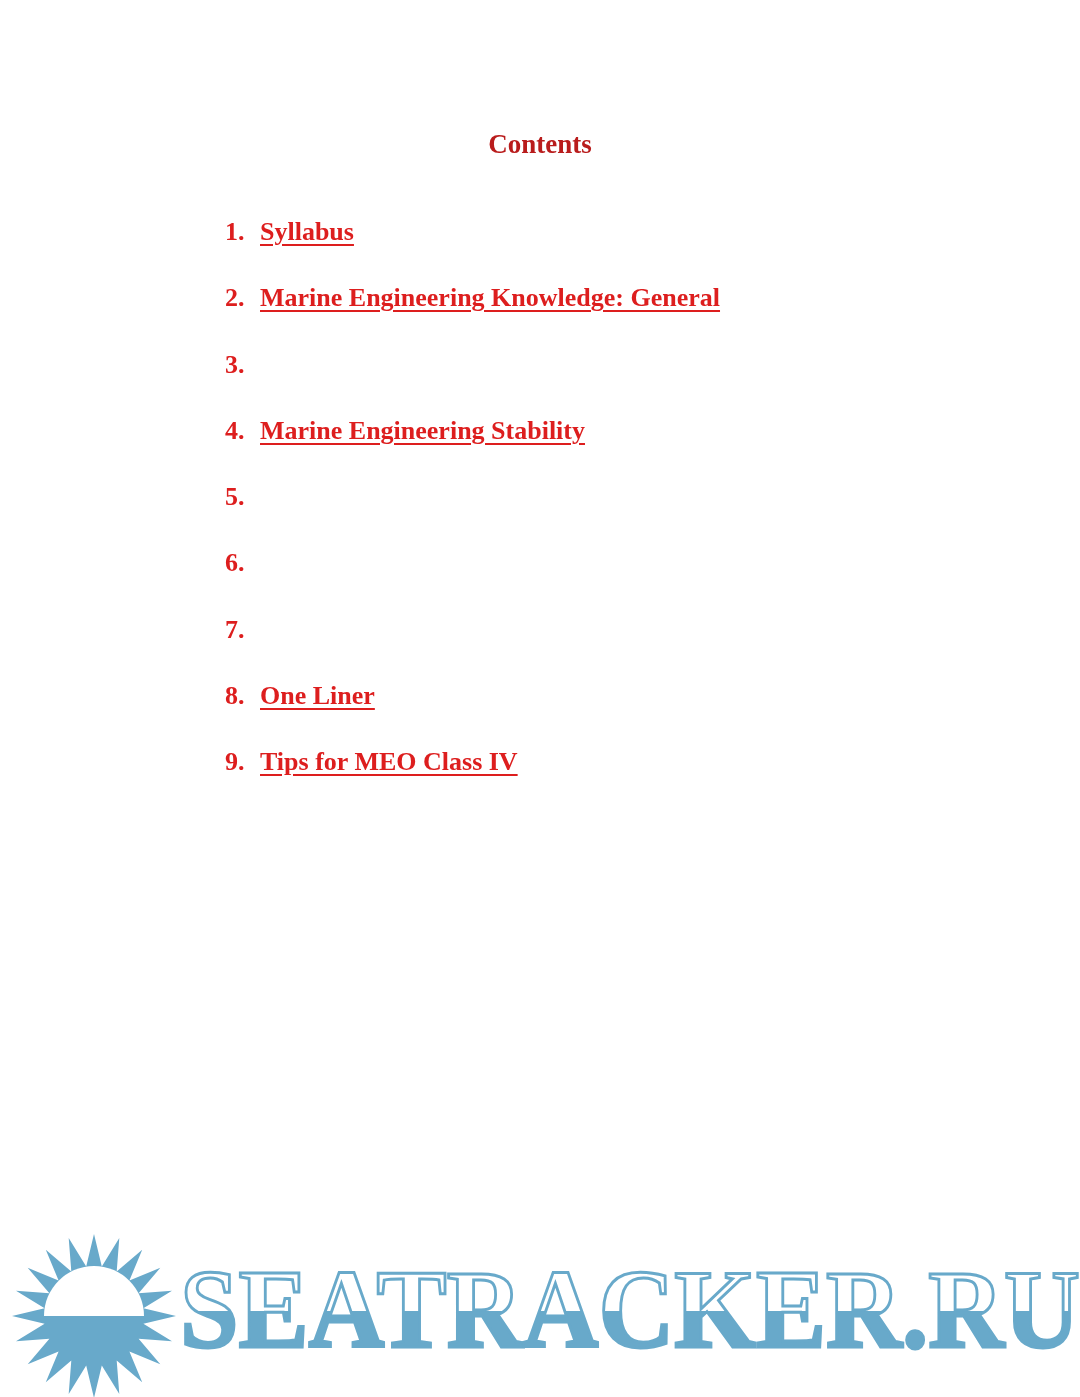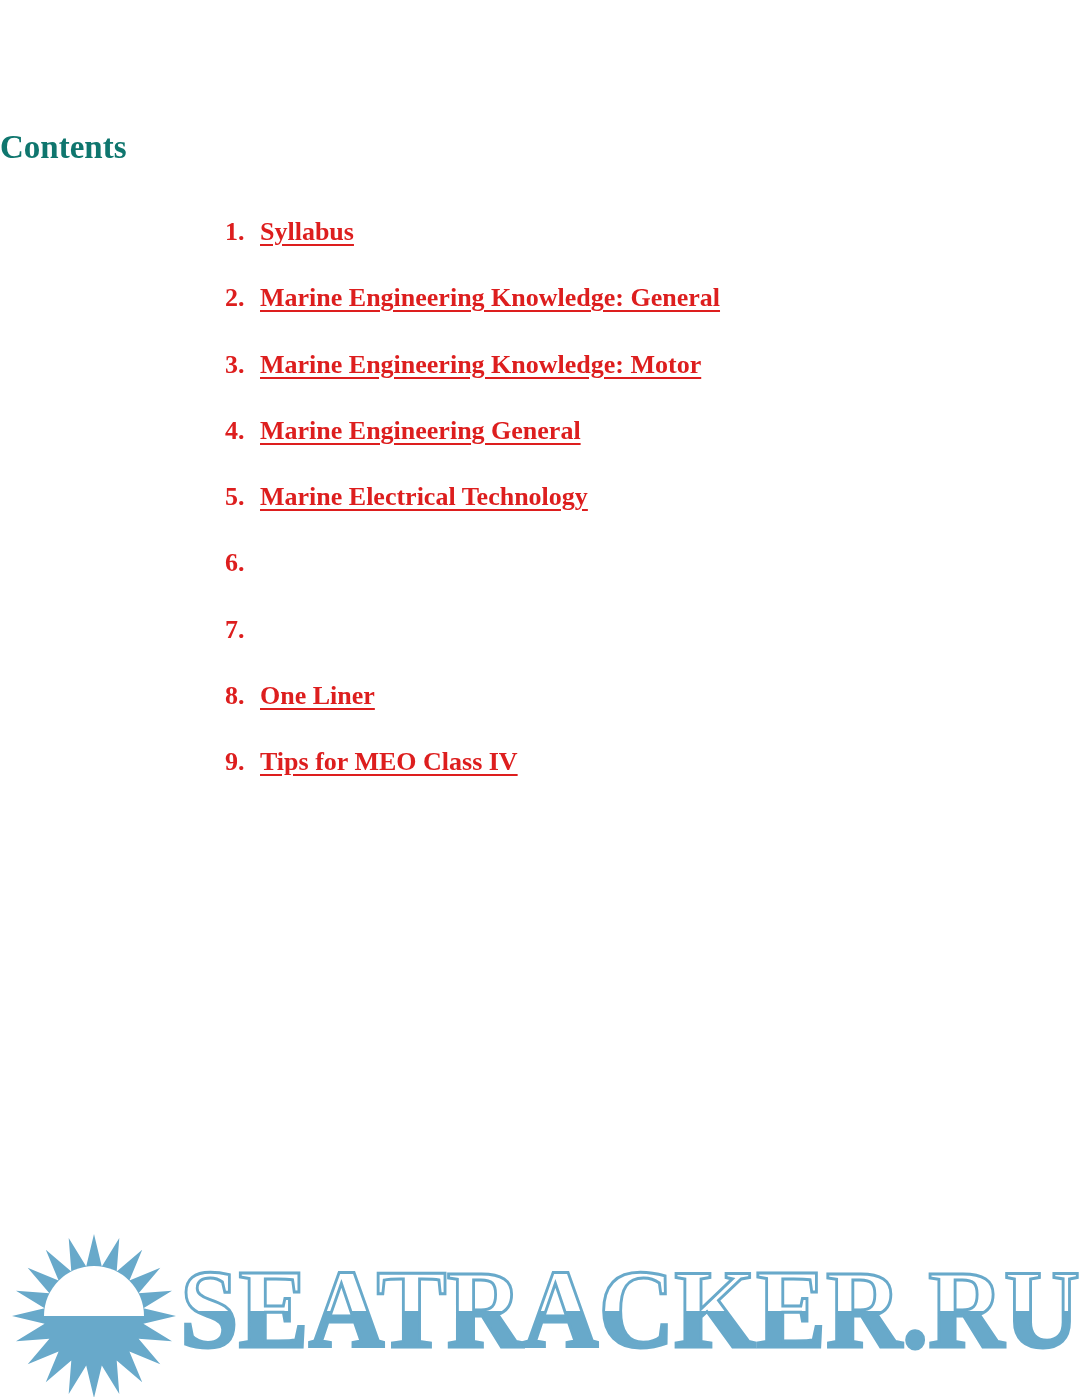--- a/index.html
+++ b/index.html
@@ -15,24 +15,25 @@
     background: #ffffff;
     overflow: hidden;
     font-family: "Liberation Serif", serif;
   }
   .doc-title {
     position: absolute;
     top: 128px;
     left: 0;
     width: 100%;
     margin: 0;
-    font-size: 33px;
+    text-align: center;
+    font-size: 27px;
     line-height: 1.2;
     font-weight: bold;
-    color: #0f766e;
+    color: #b91c1c;
   }
   .toc {
     position: absolute;
     top: 217px;
     left: 225px;
     margin: 0;
     padding: 0;
     list-style: none;
   }
   .toc-item {
@@ -82,29 +83,27 @@
     <li class="toc-item">
       <span class="toc-num">1.</span>
       <a class="toc-link">Syllabus</a>
     </li>
     <li class="toc-item">
       <span class="toc-num">2.</span>
       <a class="toc-link">Marine Engineering Knowledge: General</a>
     </li>
     <li class="toc-item">
       <span class="toc-num">3.</span>
-      <a class="toc-link">Marine Engineering Knowledge: Motor</a>
     </li>
     <li class="toc-item">
       <span class="toc-num">4.</span>
-      <a class="toc-link">Marine Engineering General</a>
+      <a class="toc-link">Marine Engineering Stability</a>
     </li>
     <li class="toc-item">
       <span class="toc-num">5.</span>
-      <a class="toc-link">Marine Electrical Technology</a>
     </li>
     <li class="toc-item">
       <span class="toc-num">6.</span>
     </li>
     <li class="toc-item">
       <span class="toc-num">7.</span>
     </li>
     <li class="toc-item">
       <span class="toc-num">8.</span>
       <a class="toc-link">One Liner</a>

